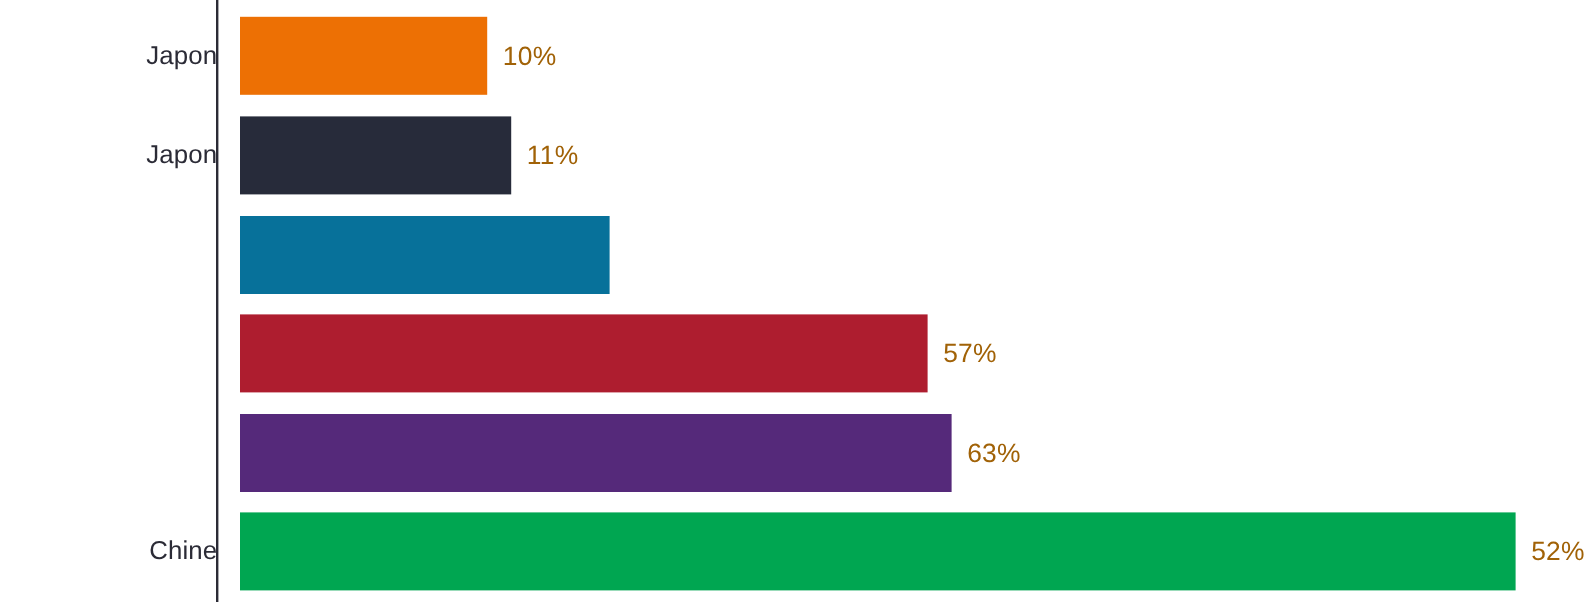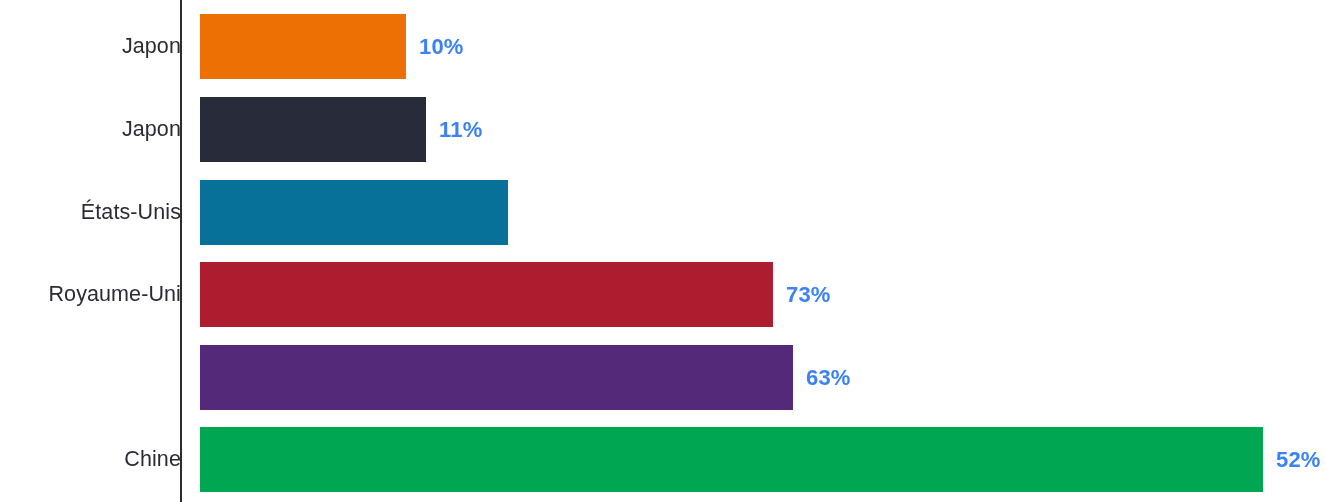--- a/index.html
+++ b/index.html
@@ -69,22 +69,22 @@
     height: 65px;
   }
 
   .val-label {
     position: absolute;
     top: 0px;
     height: 65px;
     display: flex;
     align-items: center;
     font-size: 22px;
-    font-weight: 700;
-    color: #3b82f6;
+    font-weight: 400;
+    color: #a16207;
     white-space: nowrap;
     letter-spacing: 0.2px;
   }
 </style>
 </head>
 <body>
 
 <div id="chart-root">
 
   <div class="plot-area">
@@ -95,28 +95,26 @@
       <div class="val-label" style="left:401px;">10%</div>
     </div>
 
     <div class="bar-row" style="top:97px;">
       <div class="cat-label">Japon</div>
       <div class="bar" style="width:226px;background:#272B3A;"></div>
       <div class="val-label" style="left:421px;text-align:center;">11%</div>
     </div>
 
     <div class="bar-row" style="top:180px;">
-      <div class="cat-label">États-Unis</div>
       <div class="bar" style="width:308px;background:#07719A;"></div>
     </div>
 
     <div class="bar-row" style="top:262px;">
-      <div class="cat-label">Royaume-Uni</div>
       <div class="bar" style="width:573px;background:#AE1D2F;"></div>
-      <div class="val-label" style="left:768px;">73%</div>
+      <div class="val-label" style="left:768px;">57%</div>
     </div>
 
     <div class="bar-row" style="top:345px;">
       <div class="bar" style="width:593px;background:#55297A;"></div>
       <div class="val-label" style="left:788px;">63%</div>
     </div>
 
     <div class="bar-row" style="top:427px;">
       <div class="cat-label">Chine</div>
       <div class="bar" style="width:1063px;background:#00A651;"></div>

